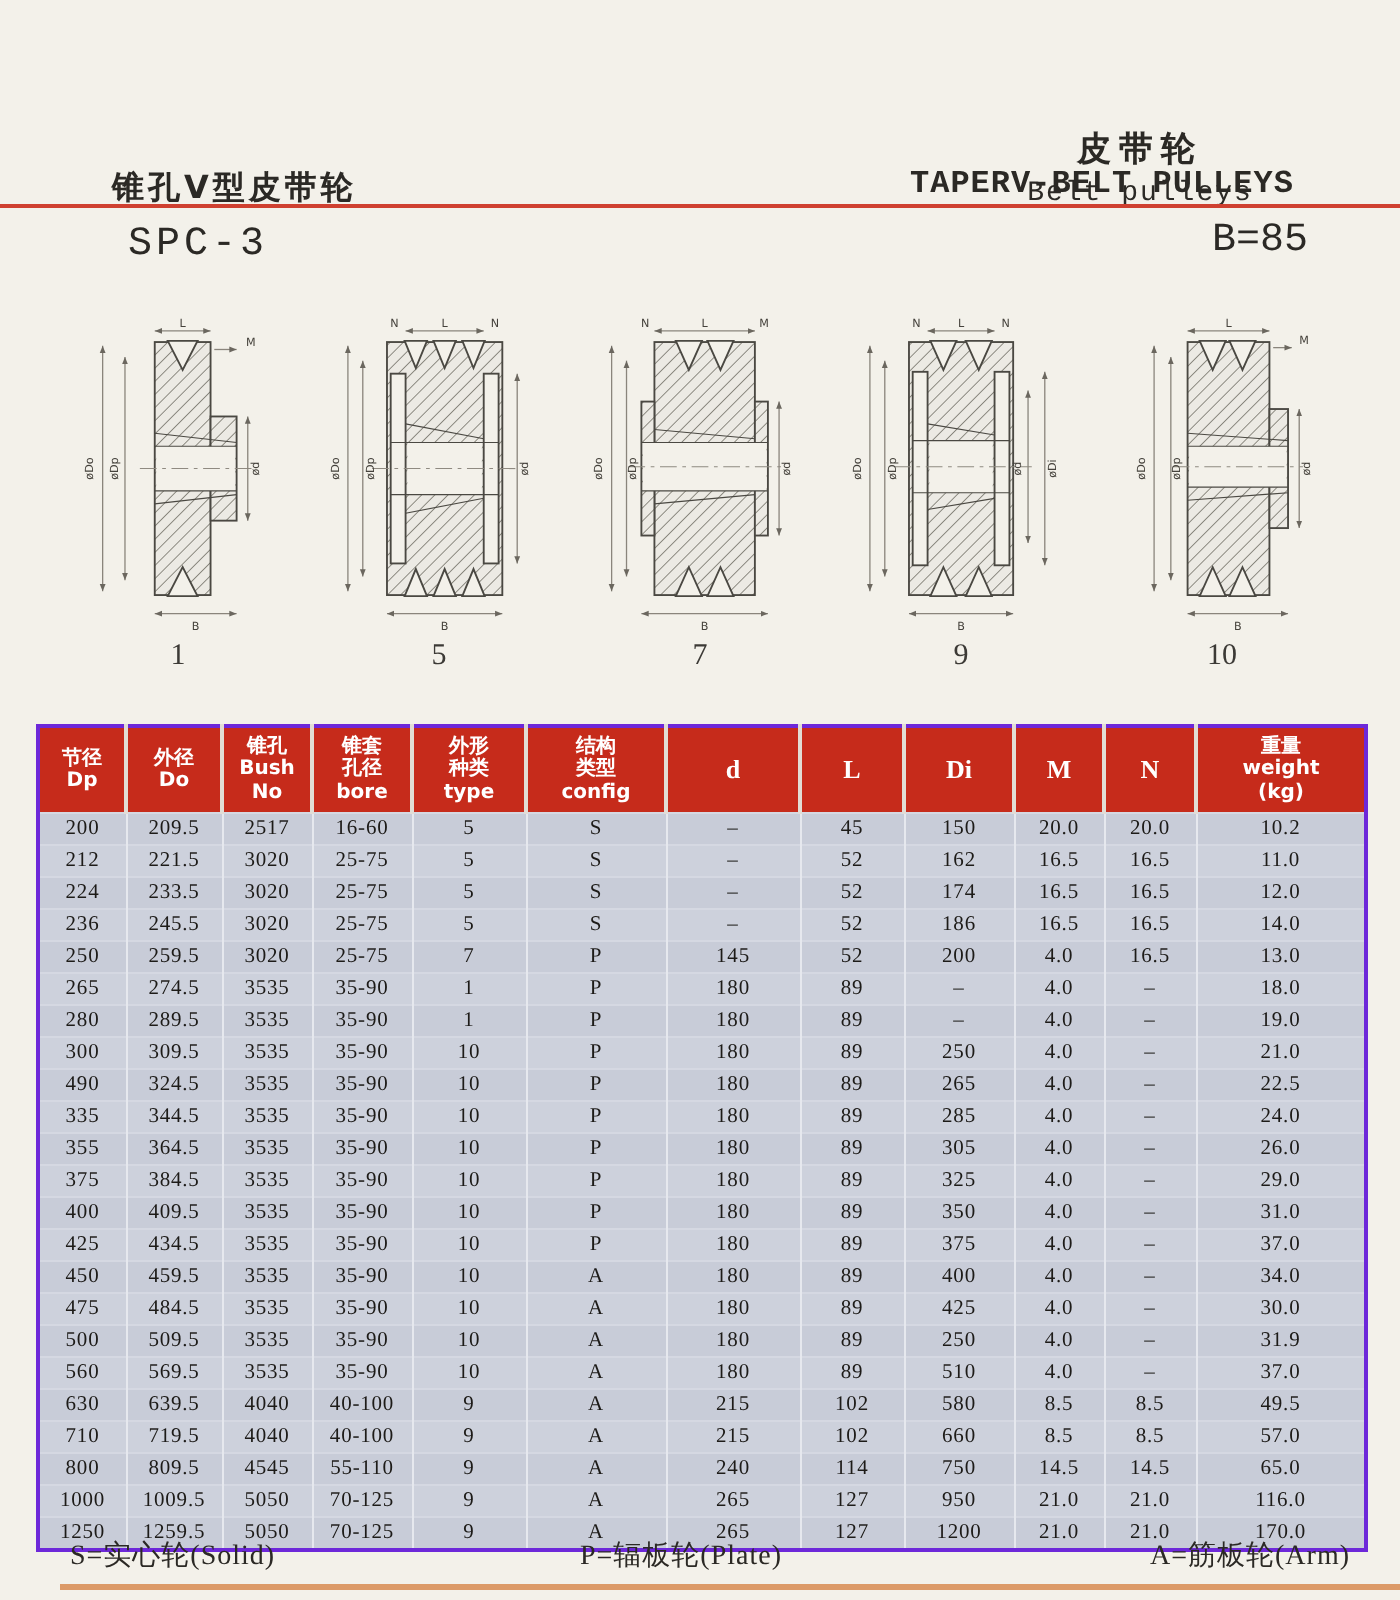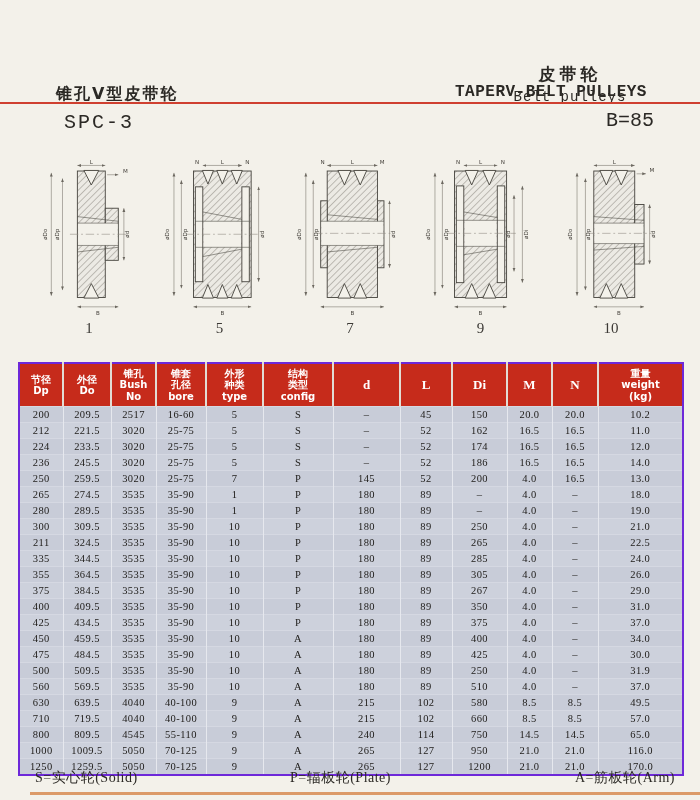--- a/index.html
+++ b/index.html
@@ -416,21 +416,21 @@
         <td>10</td>
         <td>P</td>
         <td>180</td>
         <td>89</td>
         <td>250</td>
         <td>4.0</td>
         <td>–</td>
         <td>21.0</td>
       </tr>
       <tr>
-        <td>211</td>
+        <td>490</td>
         <td>324.5</td>
         <td>3535</td>
         <td>35-90</td>
         <td>10</td>
         <td>P</td>
         <td>180</td>
         <td>89</td>
         <td>265</td>
         <td>4.0</td>
         <td>–</td>
@@ -466,21 +466,21 @@
       </tr>
       <tr>
         <td>375</td>
         <td>384.5</td>
         <td>3535</td>
         <td>35-90</td>
         <td>10</td>
         <td>P</td>
         <td>180</td>
         <td>89</td>
-        <td>267</td>
+        <td>325</td>
         <td>4.0</td>
         <td>–</td>
         <td>29.0</td>
       </tr>
       <tr>
         <td>400</td>
         <td>409.5</td>
         <td>3535</td>
         <td>35-90</td>
         <td>10</td>

